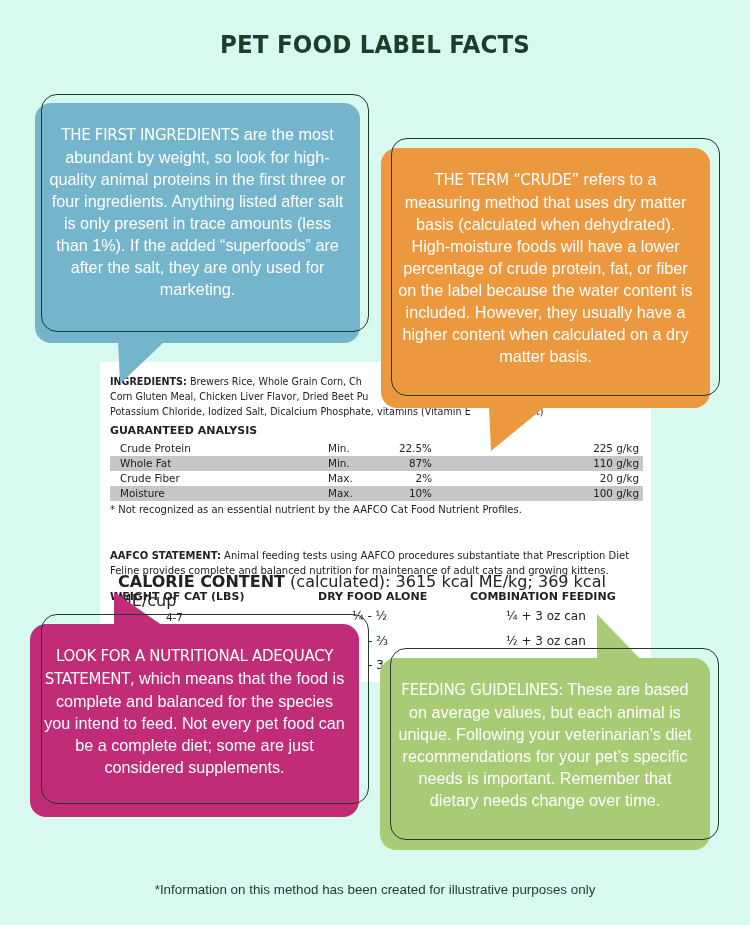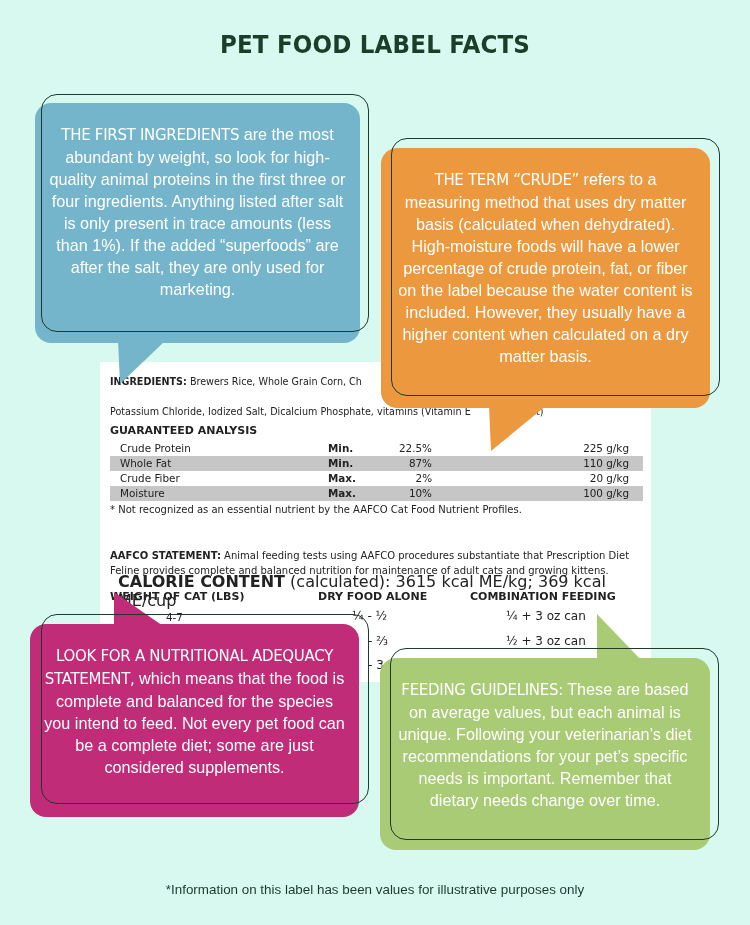--- a/index.html
+++ b/index.html
@@ -27,23 +27,23 @@
       font-size: 10px;
     }
     .label-card .b { font-weight: bold; }
     .lc-ingredients { position: absolute; left: 10px; top: 12px; width: 530px; line-height: 15px; font-size: 9.6px; }
     .lc-ga-title { position: absolute; left: 10px; top: 62px; font-weight: bold; font-size: 11px; }
     .lc-ga-table { position: absolute; left: 10px; top: 79px; width: 533px; }
     .ga-row { position: relative; height: 15px; line-height: 15px; font-size: 10.4px; }
     .ga-row.shade { background: #c6c6c6; }
     .ga-row span { position: absolute; top: 0; }
     .ga-name { left: 10px; }
-    .ga-type { left: 218px; font-weight: bold; }
+    .ga-type { left: 218px; }
     .ga-pct { left: 262px; width: 60px; text-align: right; }
-    .ga-gkg { right: 14px; text-align: center; }
+    .ga-gkg { right: 4px; text-align: center; }
     .lc-note { position: absolute; left: 10px; top: 142px; font-size: 10px; }
     .lc-calorie { position: absolute; left: 18px; top: 166px; font-size: 16px; margin-top: 44px; }
     .lc-aafco { position: absolute; left: 10px; top: 186px; width: 535px; line-height: 15px; font-size: 10px; }
     .lc-feed-head { position: absolute; top: 228px; font-weight: bold; font-size: 11px; }
     .lc-feed-cell { position: absolute; font-size: 10.4px; }
     .frac { font-size: 12px; }
 
     
     .bubble {
       position: absolute;
@@ -79,21 +79,21 @@
     }
   </style>
 </head>
 <body>
 
 <div class="page-title">PET FOOD LABEL FACTS</div>
 
 <div class="label-card">
   <div class="lc-ingredients">
     <span class="b">INGREDIENTS:</span><span> Brewers Rice, Whole Grain Corn, Ch</span><br>
-    <br>
+    <span>Corn Gluten Meal, Chicken Liver Flavor, Dried Beet Pu</span><br>
     <span>Potassium Chloride, Iodized Salt, Dicalcium Phosphate, vitamins (Vitamin E</span><span style="margin-left:44px">ment)</span>
   </div>
 
   <div class="lc-ga-title">GUARANTEED ANALYSIS</div>
   <div class="lc-ga-table">
     <div class="ga-row">
       <span class="ga-name">Crude Protein</span>
       <span class="ga-type">Min.</span>
       <span class="ga-pct">22.5%</span>
       <span class="ga-gkg">225 g/kg</span>
@@ -165,13 +165,13 @@
 <div class="outline" style="left:41px; top:614px; width:328px; height:190px"></div>
 
 <svg class="tail" style="left:597px; top:614px" width="46" height="48">
   <polygon points="0,0 0,48 46,48" fill="#a9cb76"></polygon>
 </svg>
 <div class="bubble b-green">
   <span class="lead">FEEDING GUIDELINES:</span><span> These are based on average values, but each animal is unique. Following your veterinarian’s diet recommendations for your pet’s specific needs is important. Remember that dietary needs change over time.</span>
 </div>
 <div class="outline" style="left:390px; top:648px; width:329px; height:192px"></div>
 
-<div class="footer">*Information on this label has been values for illustrative purposes only</div>
+<div class="footer">*Information on this method has been created for illustrative purposes only</div>
 
 </body></html>

